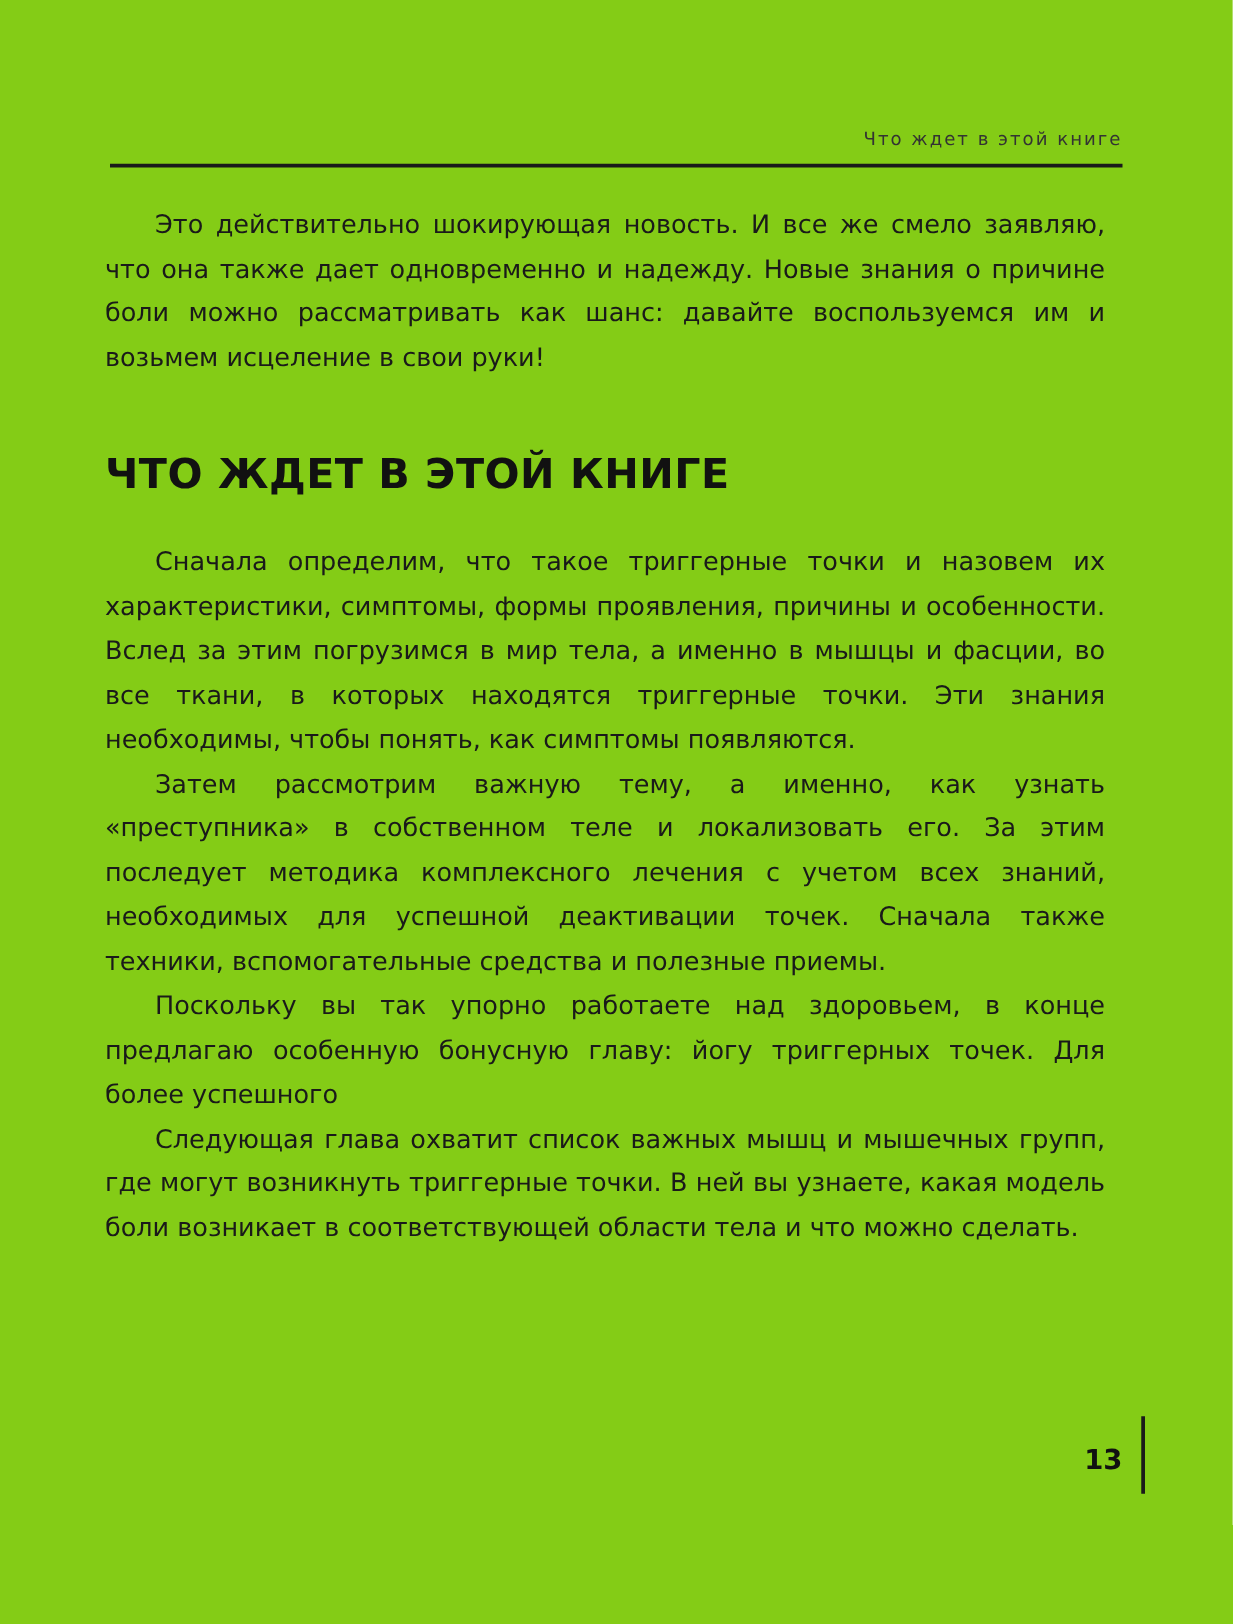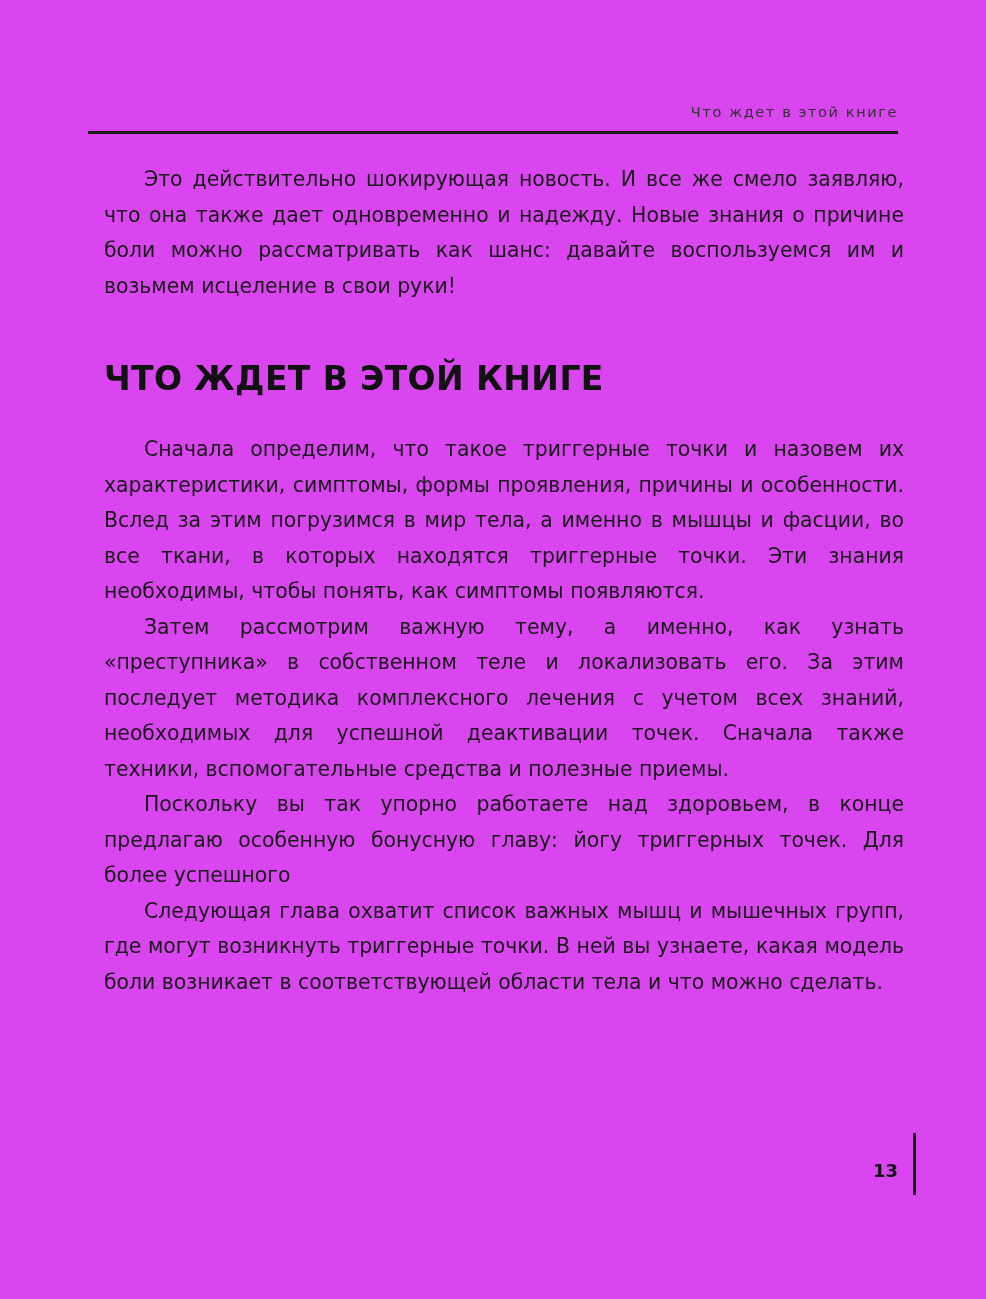--- a/index.html
+++ b/index.html
@@ -11,21 +11,21 @@
     width: 986px;
     height: 1299px;
     font-family: "DejaVu Sans", "Liberation Sans", sans-serif;
     color: #1a1a1a;
     position: relative;
     overflow: hidden;
   }
   .page {
     position: absolute;
     inset: 0;
-    background: #d946ef;
+    background: #84cc16;
   }
 
   
   .running-head {
     position: absolute;
     top: 104px;
     right: 88px;
     font-size: 14.5px;
     letter-spacing: 1.6px;
     color: #333;
@@ -37,21 +37,21 @@
     left: 88px;
     right: 88px;
     height: 3px;
     background: #1a1a1a;
   }
 
   
   .content {
     position: absolute;
     top: 162px;
-    left: 104px;
+    left: 84px;
     width: 800px;
   }
   p.para {
     margin: 0;
     font-size: 20.4px;
     line-height: 35.5px;
     text-align: justify;
     text-justify: inter-word;
     color: #1a1a1a;
     hyphens: manual;
@@ -73,21 +73,21 @@
     font-family: "DejaVu Sans", "Liberation Sans", sans-serif;
   }
   .title-spacer-top { height: 56px; }
   .title-spacer-bottom { height: 34px; }
 
   
   .folio {
     position: absolute;
     right: 88px;
     bottom: 118px;
-    font-size: 18px;
+    font-size: 22px;
     font-weight: 700;
     color: #111;
     text-align: right;
   }
   .folio-rule {
     position: absolute;
     right: 70px;
     bottom: 104px;
     width: 3px;
     height: 62px;

